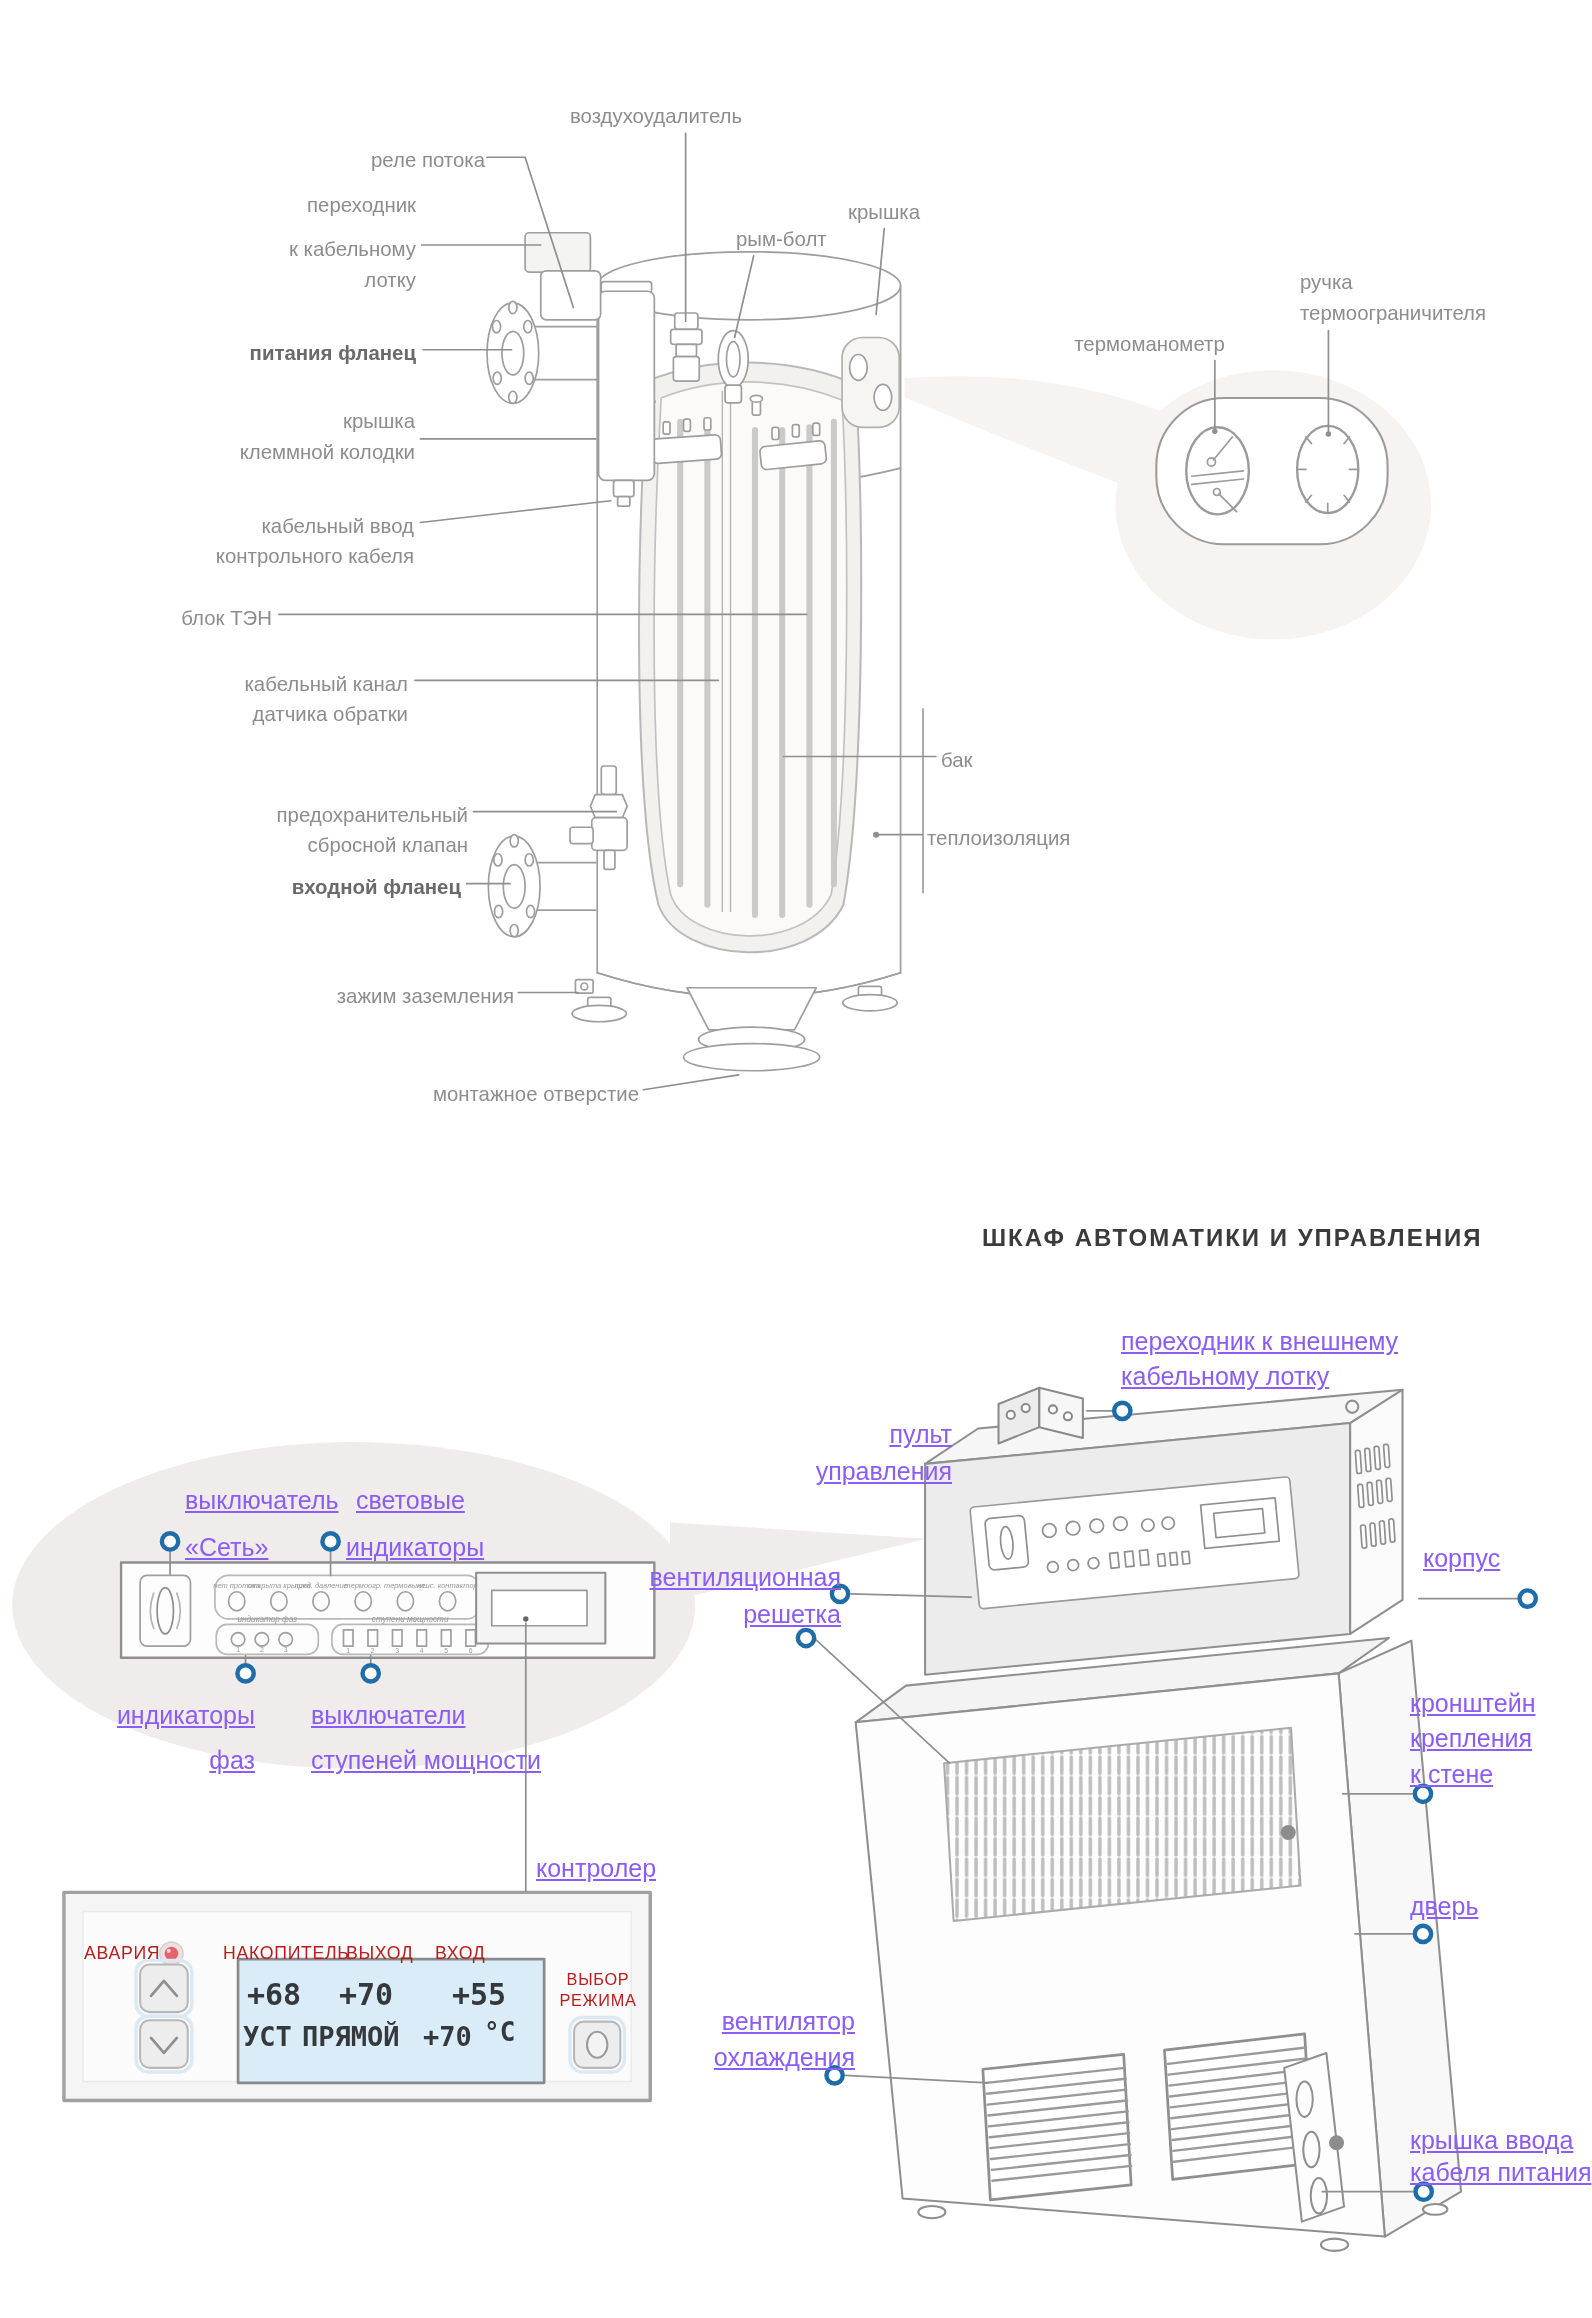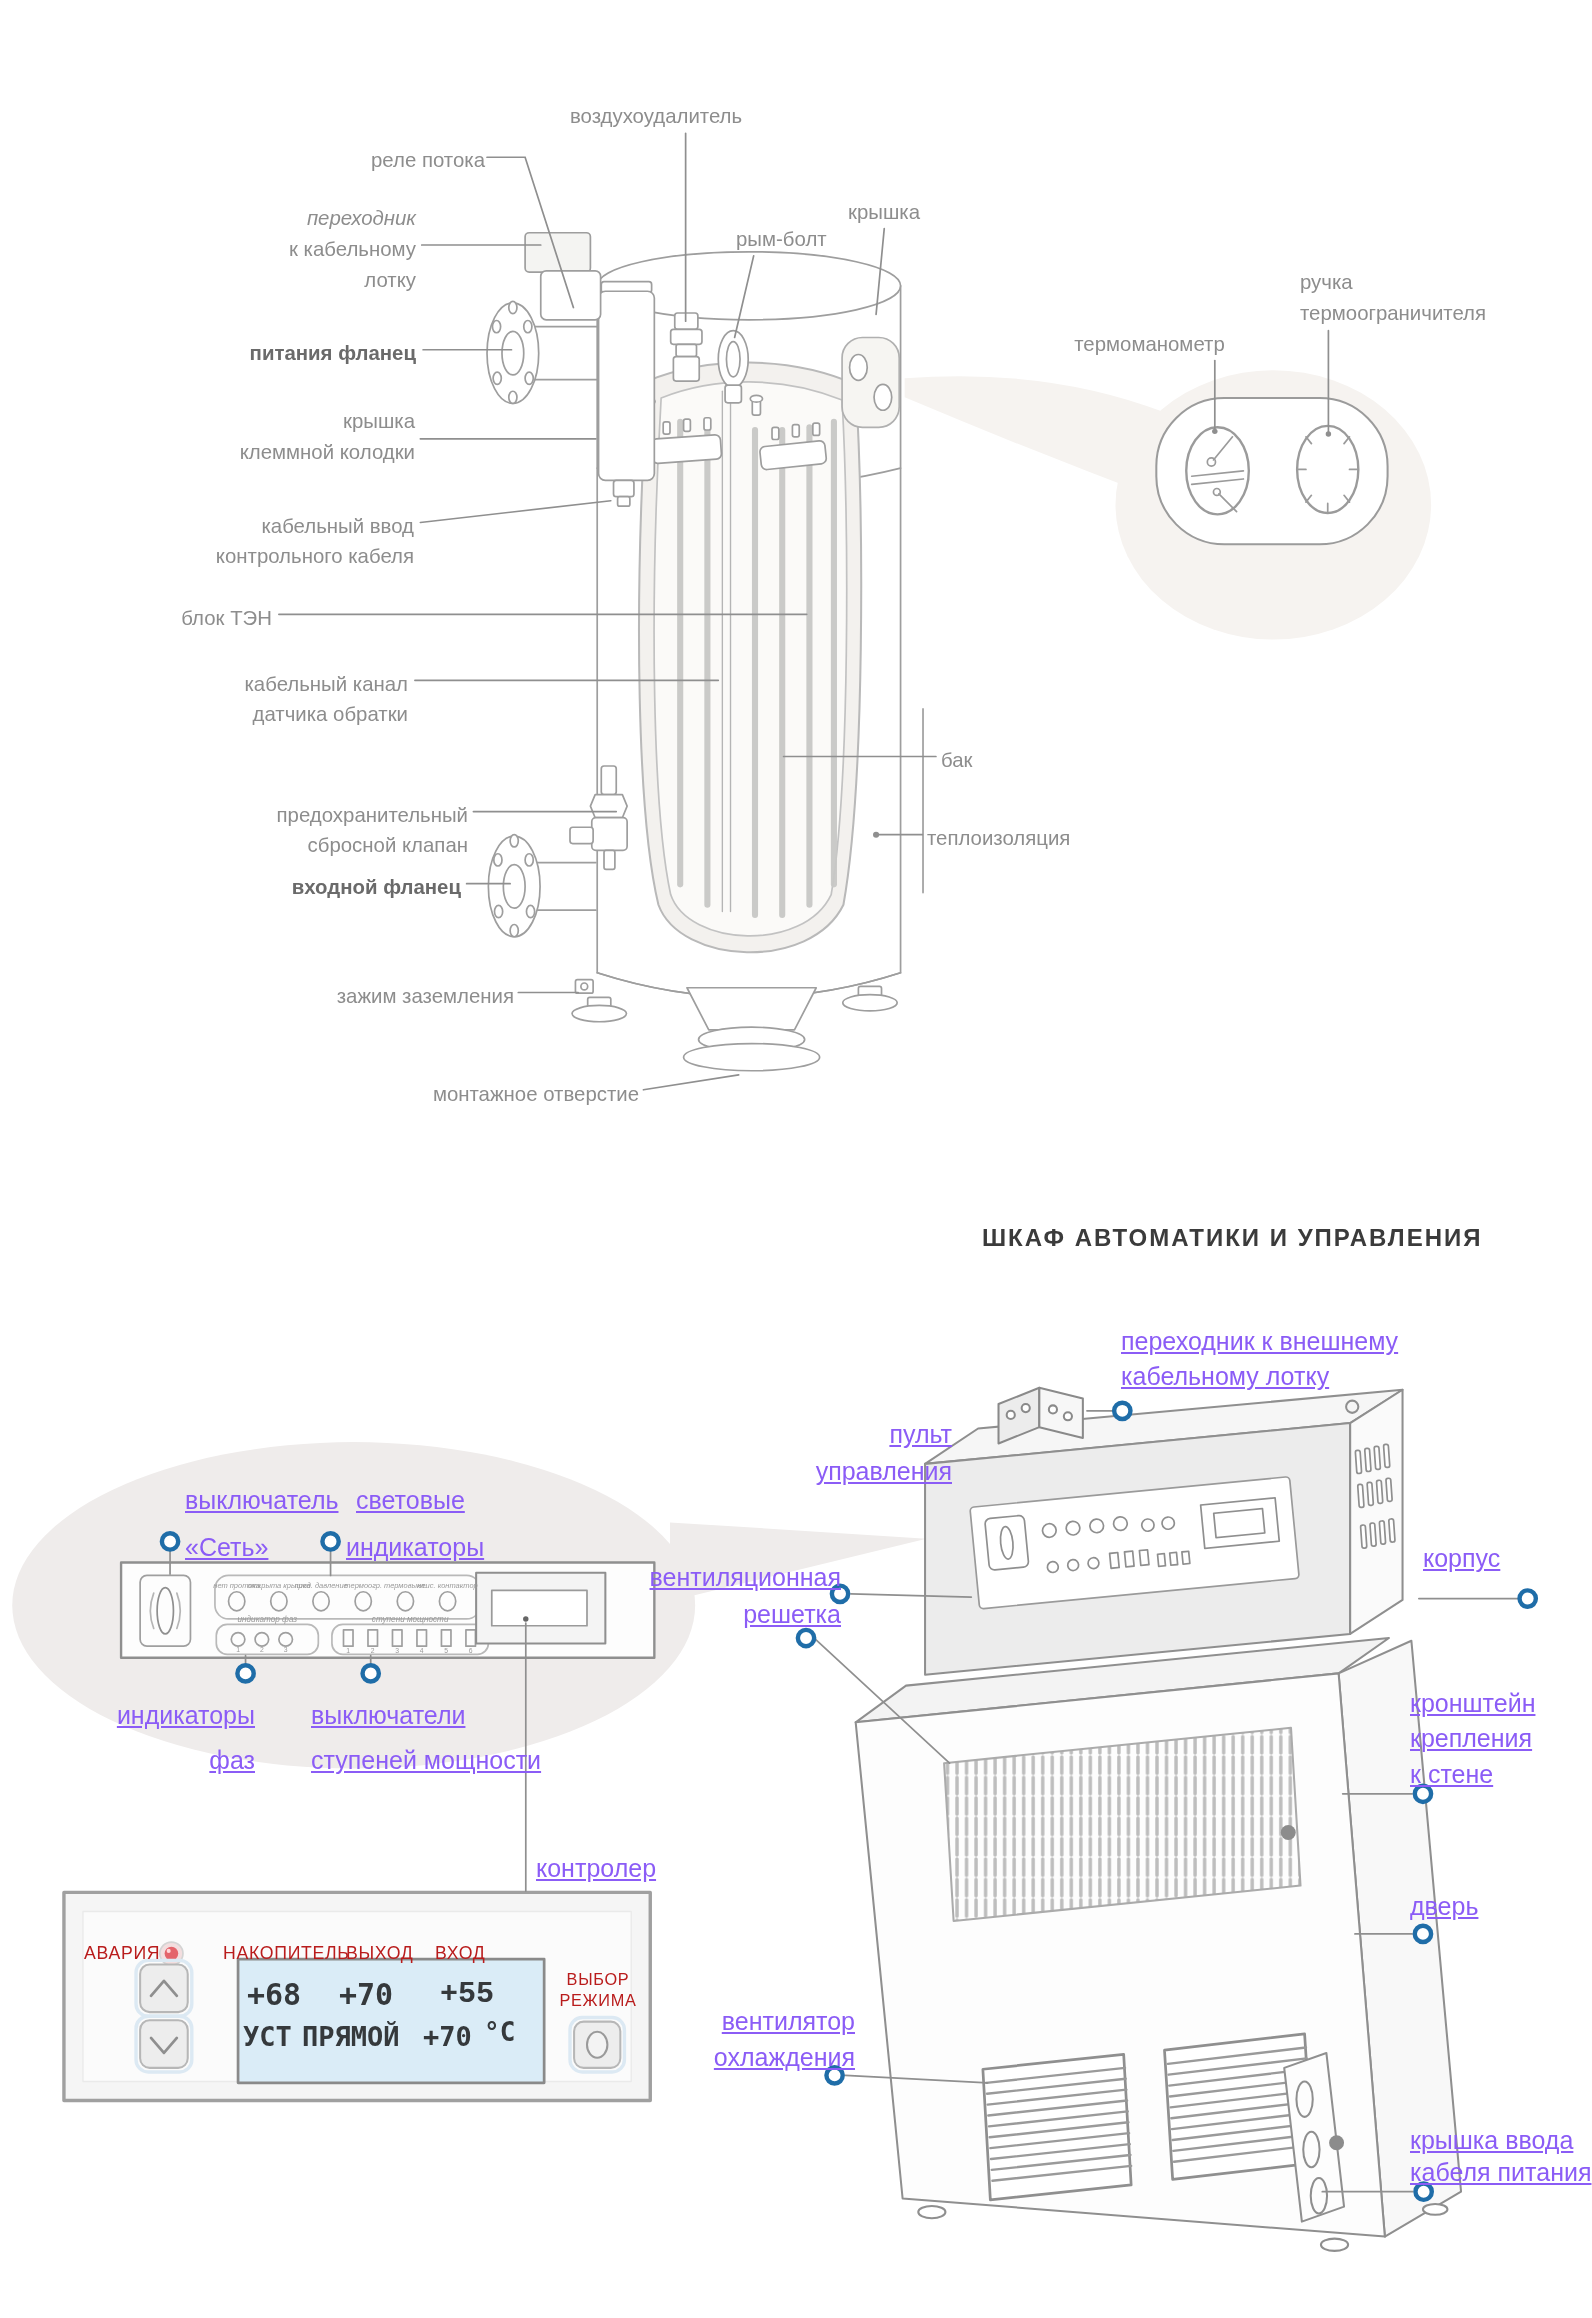--- a/index.html
+++ b/index.html
@@ -444,21 +444,21 @@
     <circle cx="486" cy="2266" r="12"></circle>
     <circle cx="361" cy="2460" r="12"></circle>
     <circle cx="545" cy="2460" r="12"></circle>
   </g>
 </svg>
 
 <div class="t title" style="left:982px;top:1224px;">ШКАФ АВТОМАТИКИ И УПРАВЛЕНИЯ</div>
 
 <div class="t lbl ct" style="left:554px;top:101px;width:204px;">воздухоудалитель</div>
 <div class="t lbl ra" style="left:320px;top:145px;width:165px;">реле потока</div>
-<div class="t lbl ra" style="left:204px;top:203px;width:212px;font-style:italic;">переходник</div>
+<div class="t lbl ra" style="left:204px;top:190px;width:212px;">переходник</div>
 <div class="t lbl ra" style="left:204px;top:234px;width:212px;">к кабельному</div>
 <div class="t lbl ra" style="left:204px;top:265px;width:212px;">лотку</div>
 <div class="t lblb ra" style="left:181px;top:338px;width:235px;">питания фланец</div>
 <div class="t lbl ra" style="left:197px;top:406px;width:218px;">крышка</div>
 <div class="t lbl ra" style="left:197px;top:437px;width:218px;">клеммной колодки</div>
 <div class="t lbl ra" style="left:156px;top:511px;width:258px;">кабельный ввод</div>
 <div class="t lbl ra" style="left:156px;top:541px;width:258px;">контрольного кабеля</div>
 <div class="t lbl ra" style="left:114px;top:603px;width:158px;">блок ТЭН</div>
 <div class="t lbl ra" style="left:162px;top:669px;width:246px;">кабельный канал</div>
 <div class="t lbl ra" style="left:162px;top:699px;width:246px;">датчика обратки</div>
@@ -500,21 +500,21 @@
 <div class="t lbl2" style="left:311px;top:1698px;">выключатели</div>
 <div class="t lbl2" style="left:311px;top:1743px;">ступеней мощности</div>
 <div class="t lbl2" style="left:536px;top:1851px;">контролер</div>
 
 <div class="t lbl3" style="left:84px;top:1943px;">АВАРИЯ</div>
 <div class="t lbl3" style="left:223px;top:1943px;">НАКОПИТЕЛЬ</div>
 <div class="t lbl3" style="left:346px;top:1943px;">ВЫХОД</div>
 <div class="t lbl3" style="left:435px;top:1943px;">ВХОД</div>
 <div class="t seg" style="left:247px;top:1977px;font-size:30px;">+68</div>
 <div class="t seg" style="left:339px;top:1977px;font-size:30px;">+70</div>
-<div class="t seg" style="left:440px;top:1977px;font-size:30px;font-family:Liberation Mono, monospace;">+55</div>
+<div class="t seg" style="left:452px;top:1977px;font-size:30px;">+55</div>
 <div class="t seg" style="left:243px;top:2021px;font-size:27px;">УСТ</div>
 <div class="t seg" style="left:302px;top:2021px;font-size:27px;">ПРЯМОЙ</div>
 <div class="t seg" style="left:423px;top:2021px;font-size:27px;">+70</div>
 <div class="t seg" style="left:484px;top:2017px;font-size:26px;">°С</div>
 <div class="t lbl3 ct" style="left:556px;top:1970px;width:84px;font-size:16.3px;">ВЫБОР</div>
 <div class="t lbl3 ct" style="left:556px;top:1991px;width:84px;font-size:16.3px;">РЕЖИМА</div>
 
 </div>
 
 

